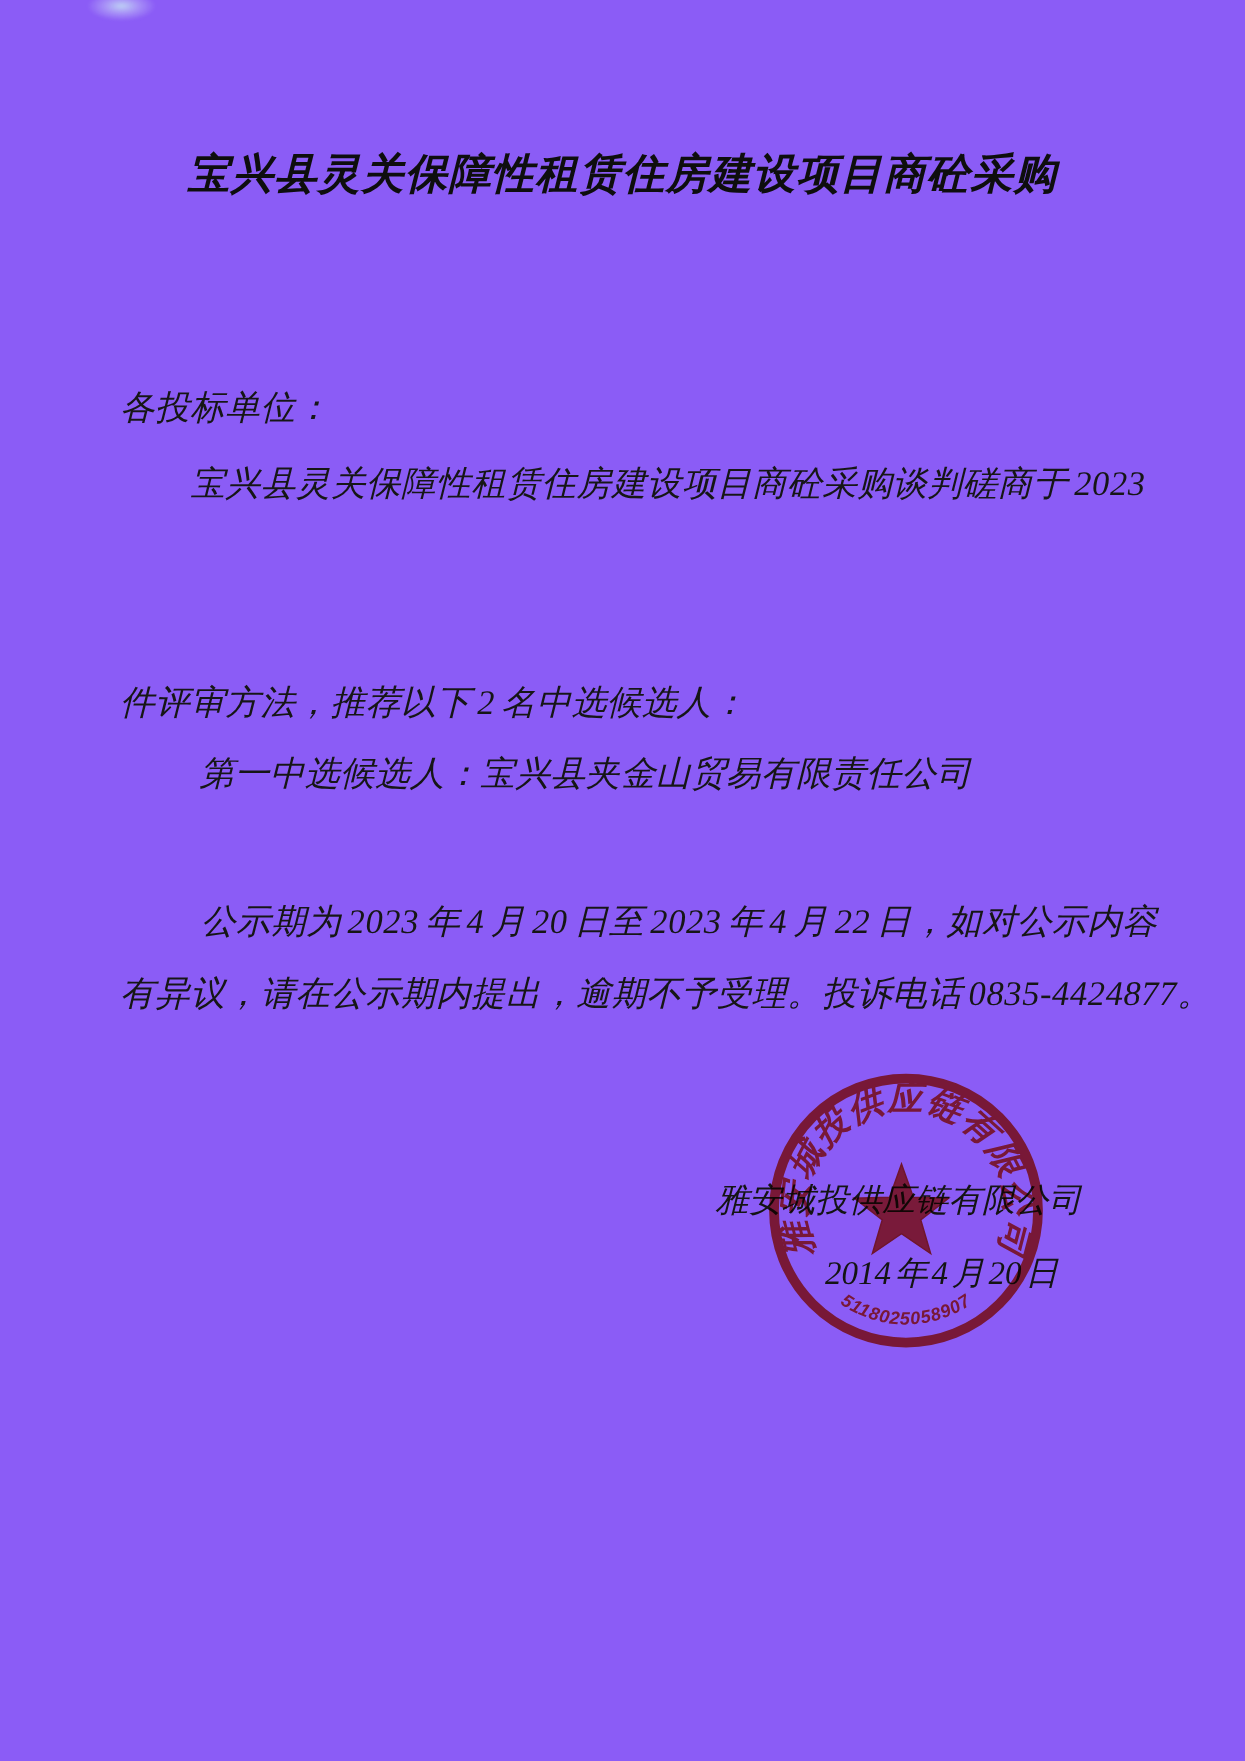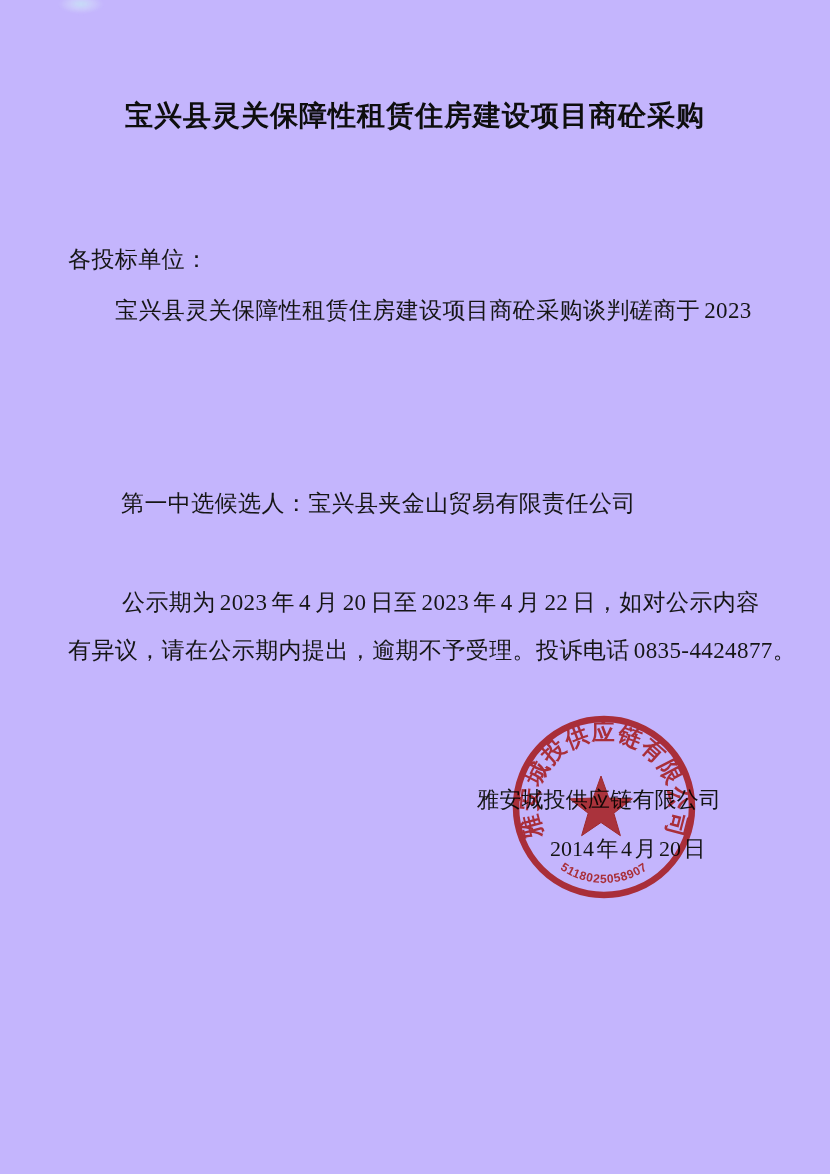--- a/index.html
+++ b/index.html
@@ -1,43 +1,44 @@
 <!DOCTYPE html>
 <html><head>
 <meta charset="utf-8">
 <style>
   html,body{margin:0;padding:0;background:#ffffff;}
   .page{
     position:relative;
     width:830px;height:1174px;
-    background:#c4b5fd;
+    background:#8b5cf6;
     overflow:hidden;
     font-family:"Liberation Serif","DejaVu Serif",serif;
     color:#1a1a1a;
+    font-style:italic;
   }
   .smudge{
     position:absolute;left:58px;top:-6px;width:46px;height:20px;
     background:radial-gradient(closest-side,rgba(198,228,244,0.85),rgba(220,240,250,0.35),rgba(255,255,255,0));
     border-radius:50%;
     filter:blur(1px);
   }
   .title-line{
     position:absolute;left:0;width:830px;
     text-align:center;
     font-family:"Liberation Sans","DejaVu Sans",sans-serif;
     font-weight:700;
     font-size:28px;line-height:1.15;
     color:#0e0e0e;
     white-space:nowrap;
     letter-spacing:1px;
   }
   .t1{top:100px;}
   .t2{top:175px;letter-spacing:2px;}
   .ln{
-    position:absolute;margin:0;
+    position:absolute;margin:12px;
     font-size:23px;line-height:1.2;
     white-space:nowrap;
     word-spacing:-2px;
     letter-spacing:0.4px;
     color:#161616;
   }
   .sig{
     position:absolute;margin:0;
     font-size:22px;line-height:1.2;
     white-space:nowrap;
@@ -71,20 +72,21 @@
 <body>
 
 <div class="page">
 
   <div class="smudge"></div>
 
   <div class="title-line t1">宝兴县灵关保障性租赁住房建设项目商砼采购</div>
 
   <p class="ln" style="top:246px;left:68px">各投标单位：</p>
   <p class="ln" style="top:297px;left:115px">宝兴县灵关保障性租赁住房建设项目商砼采购谈判磋商于 2023</p>
+  <p class="ln" style="top:443px;left:68px">件评审方法，推荐以下 2 名中选候选人：</p>
   <p class="ln" style="top:490px;left:121px">第一中选候选人：宝兴县夹金山贸易有限责任公司</p>
   <p class="ln" style="top:589px;left:122px">公示期为 2023 年 4 月 20 日至 2023 年 4 月 22 日，如对公示内容</p>
   <p class="ln" style="top:637px;left:68px">有异议，请在公示期内提出，逾期不予受理。投诉电话 0835-4424877。</p>
 
   <p class="sig sig-company">雅安城投供应链有限公司</p>
   <p class="sig sig-date">2014 年 4 月 20 日</p>
 
   <svg class="seal" viewBox="505 700 200 215" xmlns="http://www.w3.org/2000/svg" aria-hidden="true">
     <defs>
       <path id="sealNameArc" d="M 543.3 835.3 A 67 67 0 1 1 664.7 835.3" fill="none"></path>

